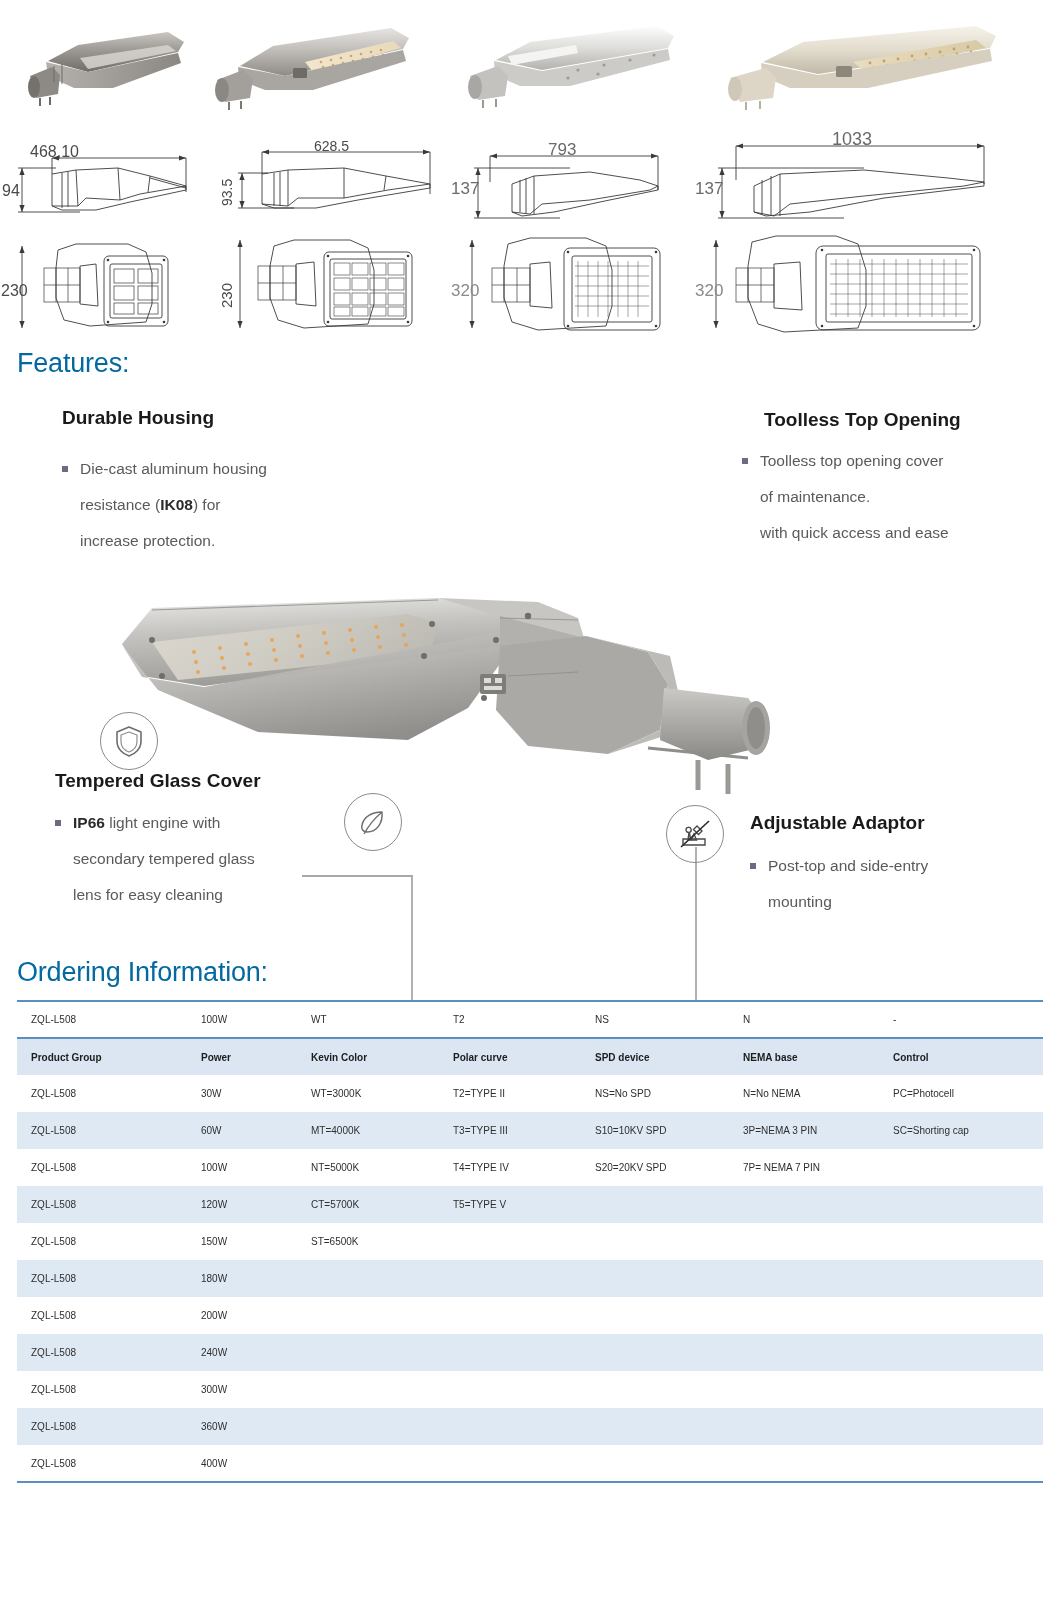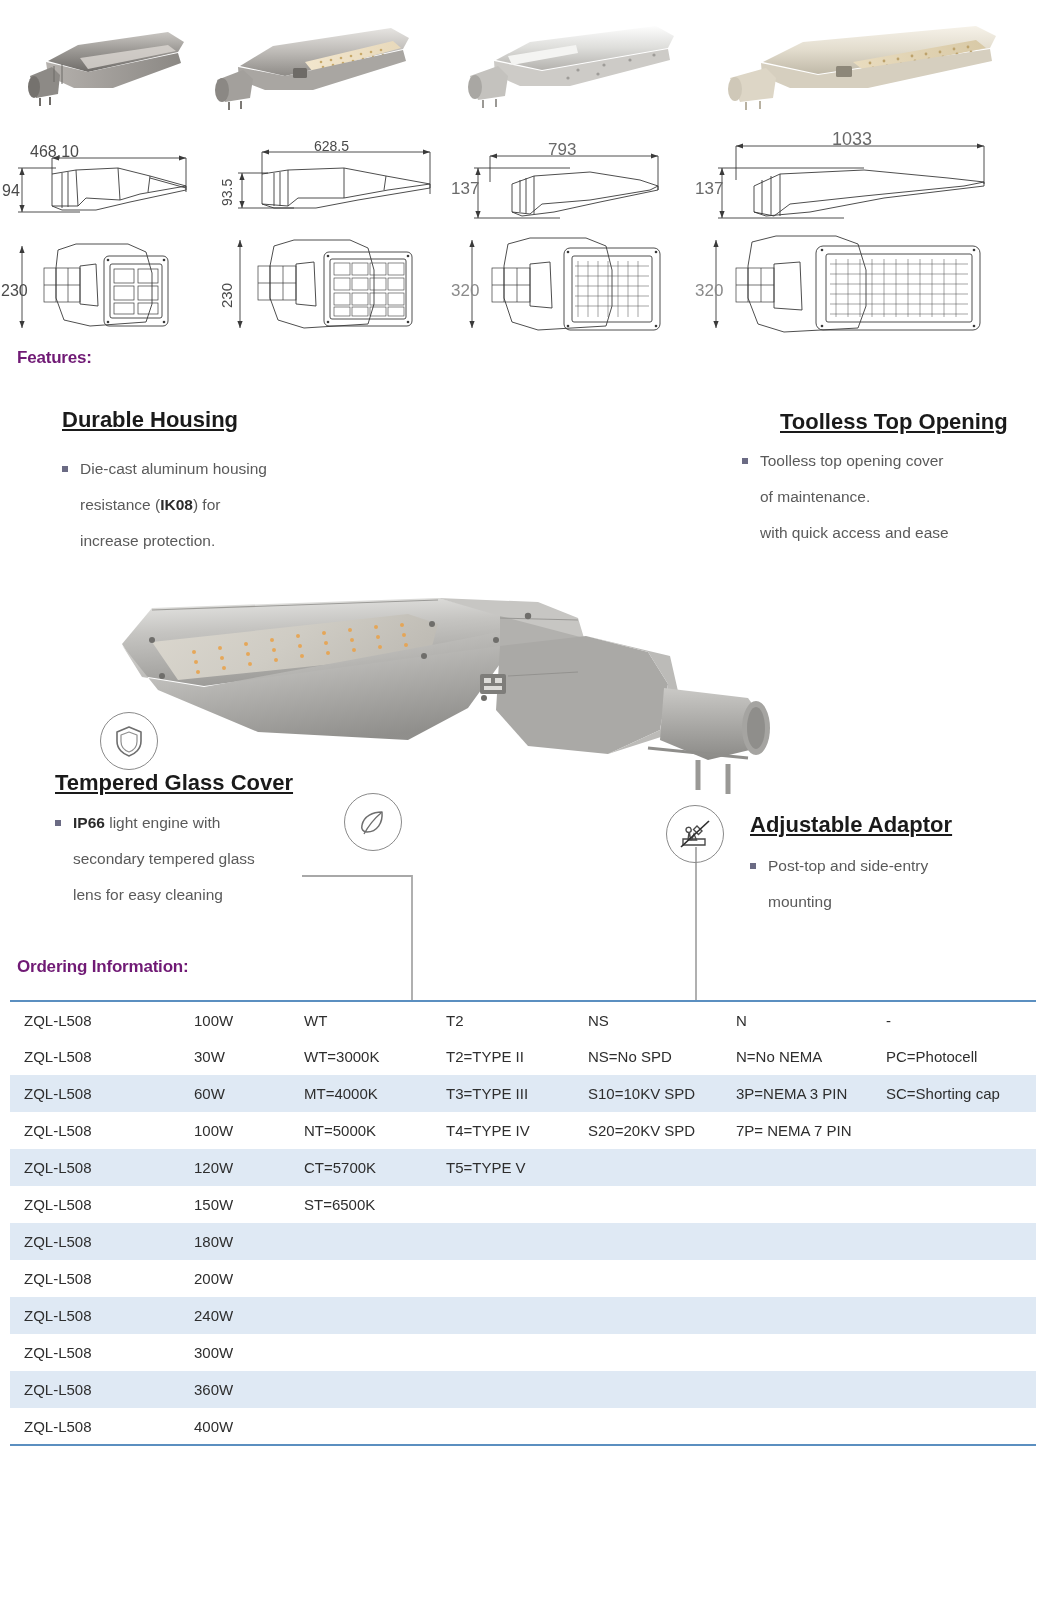--- a/index.html
+++ b/index.html
@@ -19,35 +19,34 @@
 
   .lum { position: absolute; left: 0; top: 0; width: 100%; height: 100%; }
 
   
   .dims { position: absolute; left: 0; top: 128px; width: 1060px; height: 212px; }
   .dimblock { position: absolute; top: 0; height: 212px; }
 
   
   .sec-title {
     position: absolute;
-    font-size: 17px; font-weight: bold;
-    color: #701a75;
+    font-size: 27px; font-weight: normal;
+    color: #0369a1;
     letter-spacing: -0.2px;
   }
   #features-title { left: 17px; top: 348px; }
   #ordering-title { left: 17px; top: 957px; }
 
   
   .features { position: absolute; left: 0; top: 390px; width: 1060px; height: 545px; }
 
   .feat-head {
     position: absolute;
-    font-size: 22px; font-weight: bold; color: #1a1a1a;
+    font-size: 19px; font-weight: bold; color: #1a1a1a;
     white-space: nowrap;
-    text-decoration: underline;
   }
   .feat-body {
     position: absolute;
     font-size: 15.5px; color: #5a5a5a; line-height: 36px;
   }
   .feat-body .bullet {
     display: inline-block; width: 6px; height: 6px;
     background: #6b6b84; vertical-align: middle;
     margin-right: 12px; margin-bottom: 2px;
   }
@@ -60,24 +59,24 @@
     display: flex; align-items: center; justify-content: center;
   }
 
   .connector { position: absolute; }
   .connector svg { display: block; }
 
   .callout { position: absolute; width: 46px; height: 46px; }
 
   
   .order-table {
-    position: absolute; left: 10px; top: 1000px;
+    position: absolute; left: 17px; top: 1000px;
     width: 1026px;
     border-collapse: collapse;
-    font-size: 15px;
+    font-size: 10px;
   }
   .order-table td, .order-table th {
     text-align: left;
     padding: 0 0 0 14px;
     height: 37px;
     font-weight: normal;
     color: #2e2e2e;
     vertical-align: middle;
     white-space: nowrap;
   }
@@ -640,21 +639,21 @@
       <svg width="36" height="36" viewBox="0 0 36 36">
         <g fill="none" stroke="#4a4a4a" stroke-width="1.4">
           <path d="M9 14 a2.6 2.6 0 1 1 3.4 2.4 L13.6 24 h-2.6 l1 -7.6 A2.6 2.6 0 0 1 9 14 Z"></path>
           <path d="M20 10 l5 5 -3.5 3.5 -5 -5 z"></path>
           <path d="M17 18 l-2.5 6 h5 z"></path>
           <path d="M6 23 h22 v6 h-22 z"></path>
         </g>
         <line x1="4" y1="31" x2="32" y2="5" stroke="#2f2f2f" stroke-width="1.7"></line>
       </svg>
     </div>
-    <div class="feat-head" style="left:780px; top:19px;">Toolless Top Opening</div>
+    <div class="feat-head" style="left:764px; top:19px;">Toolless Top Opening</div>
     <div class="feat-body" style="left:742px; top:53px; width:270px;">
       <span><span class="bullet"></span><span>Toolless top opening cover</span></span>
       <span class="ind">of maintenance.</span>
       <span class="ind">with quick access and ease</span>
     </div>
 
     <div class="icon-circle" style="left:100px; top:322px;">
       <svg width="30" height="34" viewBox="0 0 30 34">
         <path d="M15 3 L27 8 V17 C27 25 21 30 15 32 C9 30 3 25 3 17 V8 Z" fill="none" stroke="#6e6e6e" stroke-width="1.6" stroke-linejoin="round"></path>
         <path d="M15 8 L23 11 V17.5 C23 23 19 26.5 15 28 C11 26.5 7 23 7 17.5 V11 Z" fill="none" stroke="#8e8e8e" stroke-width="1.2" stroke-linejoin="round"></path>
@@ -680,20 +679,29 @@
     <tbody id="order-tbody">
         <tr class="example rule-top">
           <td class="c0">ZQL-L508</td>
           <td class="c1">100W</td>
           <td class="c2">WT</td>
           <td class="c3">T2</td>
           <td class="c4">NS</td>
           <td class="c5">N</td>
           <td class="c6">-</td>
         </tr>
+        <tr class="header rule-top">
+          <th class="c0">Product Group</th>
+          <th class="c1">Power</th>
+          <th class="c2">Kevin Color</th>
+          <th class="c3">Polar curve</th>
+          <th class="c4">SPD device</th>
+          <th class="c5">NEMA base</th>
+          <th class="c6">Control</th>
+        </tr>
         <tr class="odd">
           <td class="c0">ZQL-L508</td>
           <td class="c1">30W</td>
           <td class="c2">WT=3000K</td>
           <td class="c3">T2=TYPE II</td>
           <td class="c4">NS=No SPD</td>
           <td class="c5">N=No NEMA</td>
           <td class="c6">PC=Photocell</td>
         </tr>
         <tr class="even">

